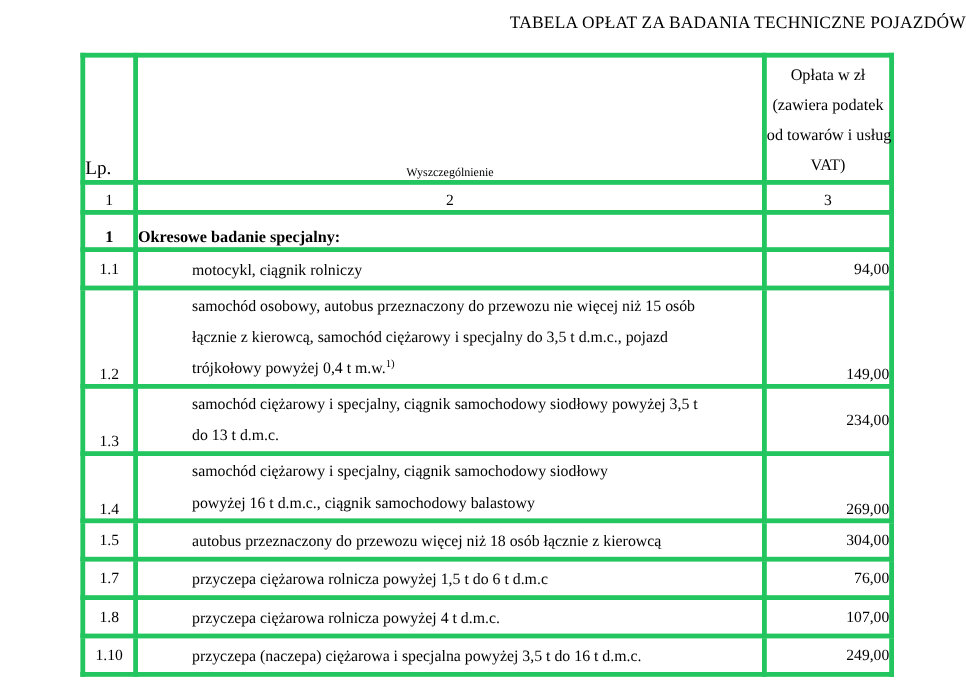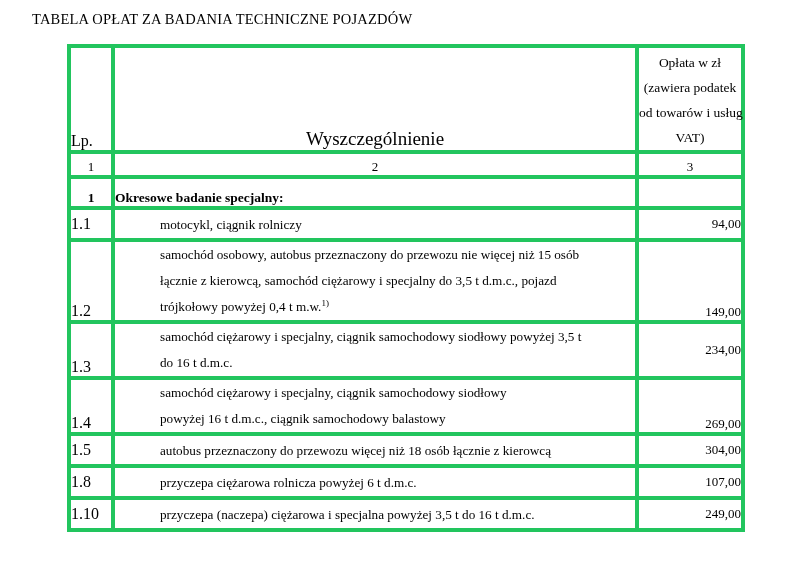--- a/index.html
+++ b/index.html
@@ -14,21 +14,21 @@
     color: #000000;
     overflow: hidden;
   }
   .page {
     position: relative;
     width: 805px;
     height: 568px;
     box-sizing: border-box;
   }
   .doc-title {
-    text-align: left;
+    text-align: right;
     font-size: 14.5px;
     letter-spacing: 0.2px;
     padding-top: 11px;
     padding-left: 32px;
     font-weight: normal;
     white-space: nowrap;
   }
   .table-wrap {
     margin-top: 16px;
     padding-left: 67px;
@@ -52,21 +52,21 @@
   
   .hd-lp {
     text-align: left;
     vertical-align: middle;
     font-size: 16px;
     height: 102px;
   }
   .hd-desc {
     text-align: center;
     vertical-align: middle;
-    font-size: 19px;
+    font-size: 10px;
   }
   .hd-fee {
     text-align: center;
     vertical-align: middle;
     font-size: 13.5px;
     line-height: 25px;
     padding: 3px 6px 4px 6px;
   }
   .hd-fee .hl { display: block; white-space: nowrap; }
 
@@ -89,24 +89,24 @@
   .sec-desc {
     font-weight: bold;
     vertical-align: middle;
     padding-left: 8px;
     font-size: 13.5px;
   }
   .sec-fee { }
 
   
   .d-lp {
-    text-align: left;
+    text-align: center;
     vertical-align: top;
     padding-top: 5px;
-    font-size: 16px;
+    font-size: 13px;
   }
   .d-lp.mid {
     vertical-align: middle;
     padding-top: 0;
   }
   .d-desc {
     padding-left: 8px;
     padding-top: 3px;
     padding-bottom: 3px;
     vertical-align: middle;
@@ -186,21 +186,21 @@
             <span class="line">łącznie z kierowcą, samochód ciężarowy i specjalny do 3,5 t d.m.c., pojazd</span>
             <span class="line"><span>trójkołowy powyżej 0,4 t m.w.</span><sup class="fn">1)</sup></span>
           </td>
           <td class="d-fee">149,00</td>
         </tr>
 
         <tr>
           <td class="d-lp">1.3</td>
           <td class="d-desc top">
             <span class="line">samochód ciężarowy i specjalny, ciągnik samochodowy siodłowy powyżej 3,5 t</span>
-            <span class="line">do 16 t d.m.c.</span>
+            <span class="line">do 13 t d.m.c.</span>
           </td>
           <td class="d-fee mid">234,00</td>
         </tr>
 
         <tr>
           <td class="d-lp">1.4</td>
           <td class="d-desc top">
             <span class="line">samochód ciężarowy i specjalny, ciągnik samochodowy siodłowy</span>
             <span class="line">powyżej 16 t d.m.c., ciągnik samochodowy balastowy</span>
           </td>
@@ -209,25 +209,32 @@
 
         <tr class="r-single">
           <td class="d-lp mid">1.5</td>
           <td class="d-desc">
             <span class="line">autobus przeznaczony do przewozu więcej niż 18 osób łącznie z kierowcą</span>
           </td>
           <td class="d-fee mid">304,00</td>
         </tr>
 
 
+        <tr class="r-single">
+          <td class="d-lp mid">1.7</td>
+          <td class="d-desc">
+            <span class="line">przyczepa ciężarowa rolnicza powyżej 1,5 t do 6 t d.m.c</span>
+          </td>
+          <td class="d-fee mid">76,00</td>
+        </tr>
 
         <tr class="r-single">
           <td class="d-lp mid">1.8</td>
           <td class="d-desc">
-            <span class="line">przyczepa ciężarowa rolnicza powyżej 6 t d.m.c.</span>
+            <span class="line">przyczepa ciężarowa rolnicza powyżej 4 t d.m.c.</span>
           </td>
           <td class="d-fee mid">107,00</td>
         </tr>
 
 
         <tr class="r-single">
           <td class="d-lp mid">1.10</td>
           <td class="d-desc">
             <span class="line">przyczepa (naczepa) ciężarowa i specjalna powyżej 3,5 t do 16 t d.m.c.</span>
           </td>

